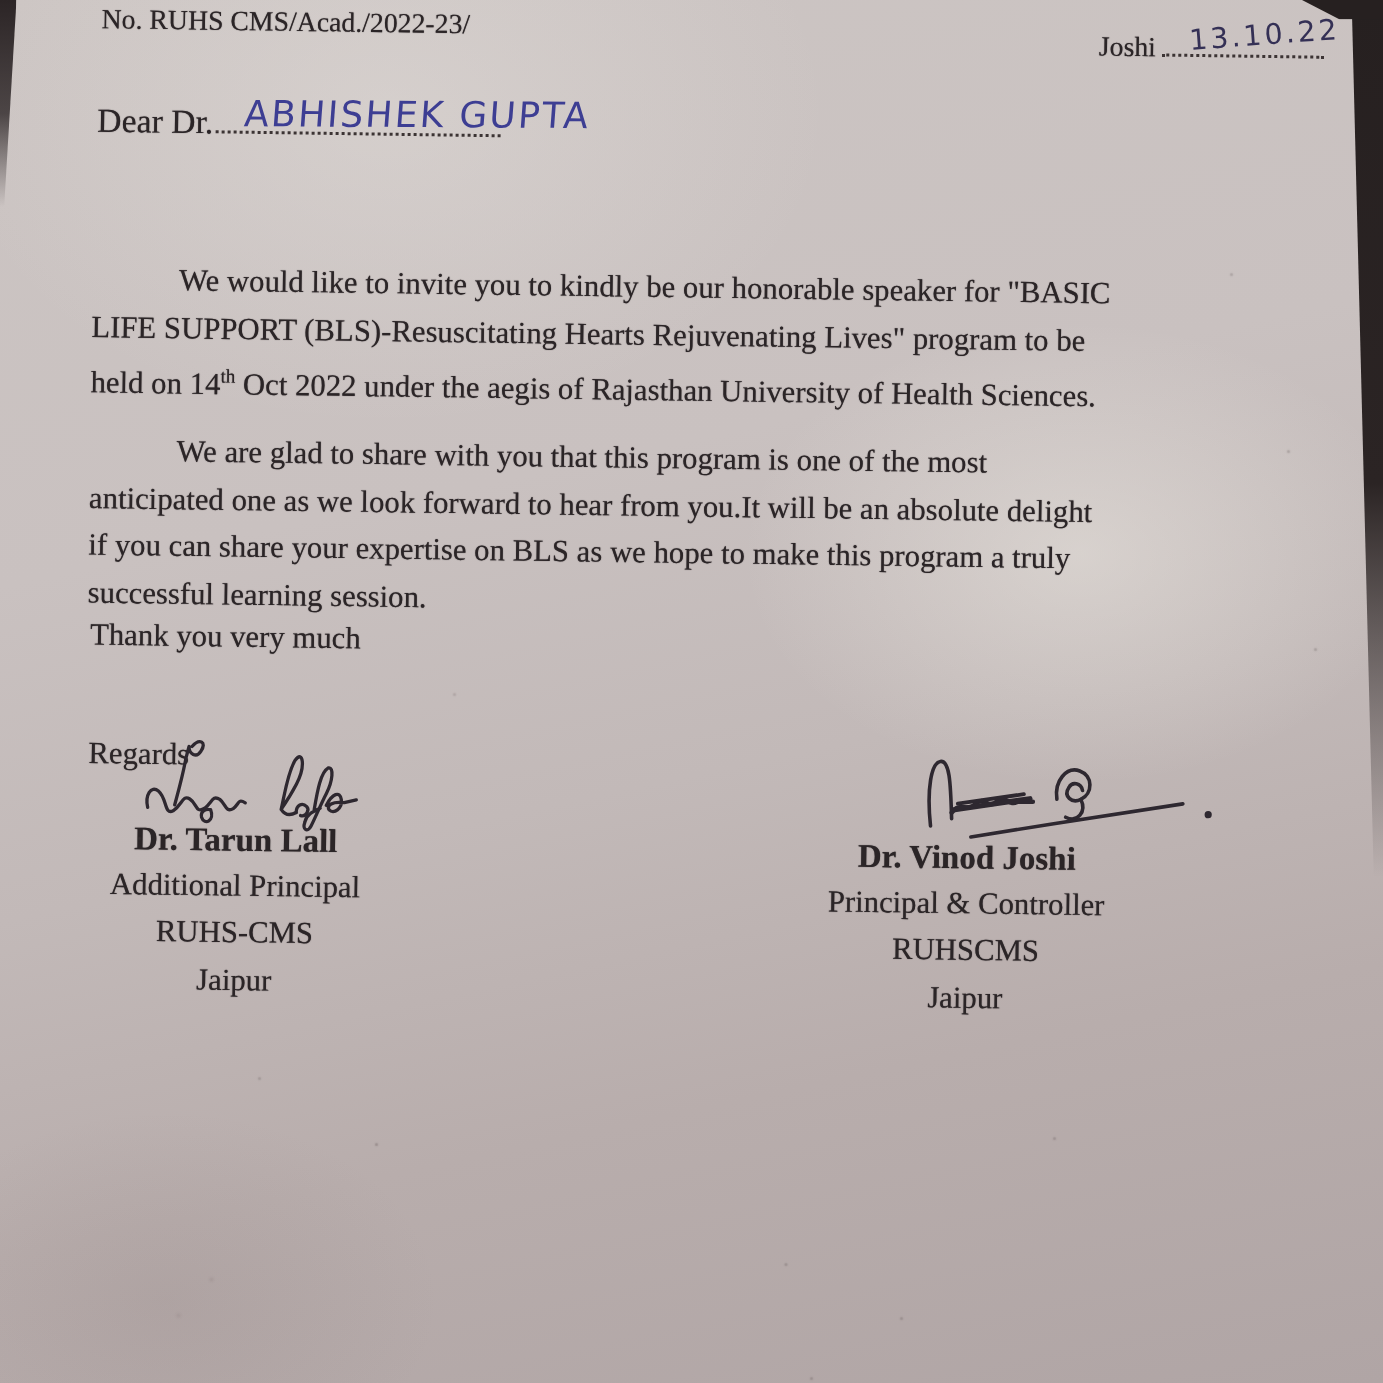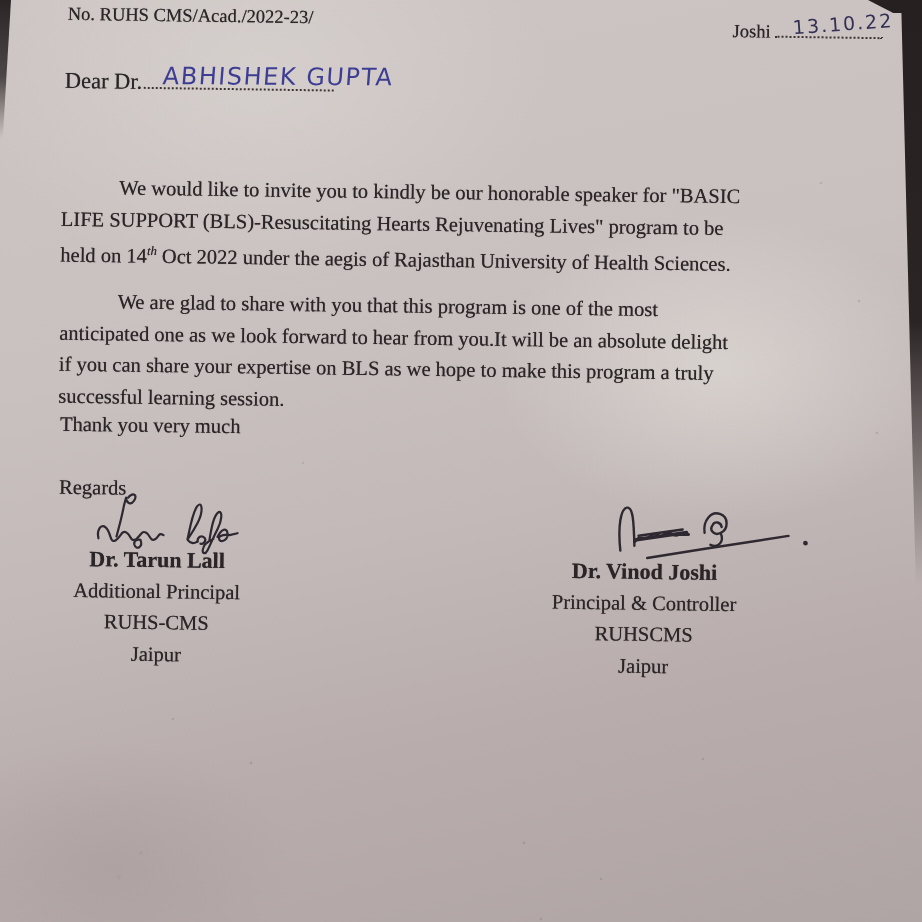--- a/index.html
+++ b/index.html
@@ -77,30 +77,30 @@
     position: absolute;
     left: 64px;
     width: 848px;
     font-size: 20.5px;
     line-height: 31.5px;
   }
   .para .line { white-space: nowrap; }
   .para1 { top: 176px; }
   .para2 { top: 290px; }
   .indent { text-indent: 58px; }
-  .sup { vertical-align: super; font-size: 0.62em; font-style: italic; }
+  .sup { vertical-align: super; font-size: 0.62em; }
   .thanks {
     position: absolute;
     left: 66px; top: 417px;
     font-size: 20.5px;
     white-space: nowrap;
   }
   .regards {
     position: absolute;
-    left: 66px; top: 480px;
+    left: 66px; top: 496px;
     font-size: 20.5px;
     white-space: nowrap;
   }
   .sig-svg { position: absolute; }
   .sig-left-svg { left: 93px; top: 487px; width: 175px; height: 78px; }
   .sig-right-svg { left: 600px; top: 492px; width: 225px; height: 75px; }
   .sig-block {
     position: absolute;
     text-align: center;
     font-size: 20.5px;

